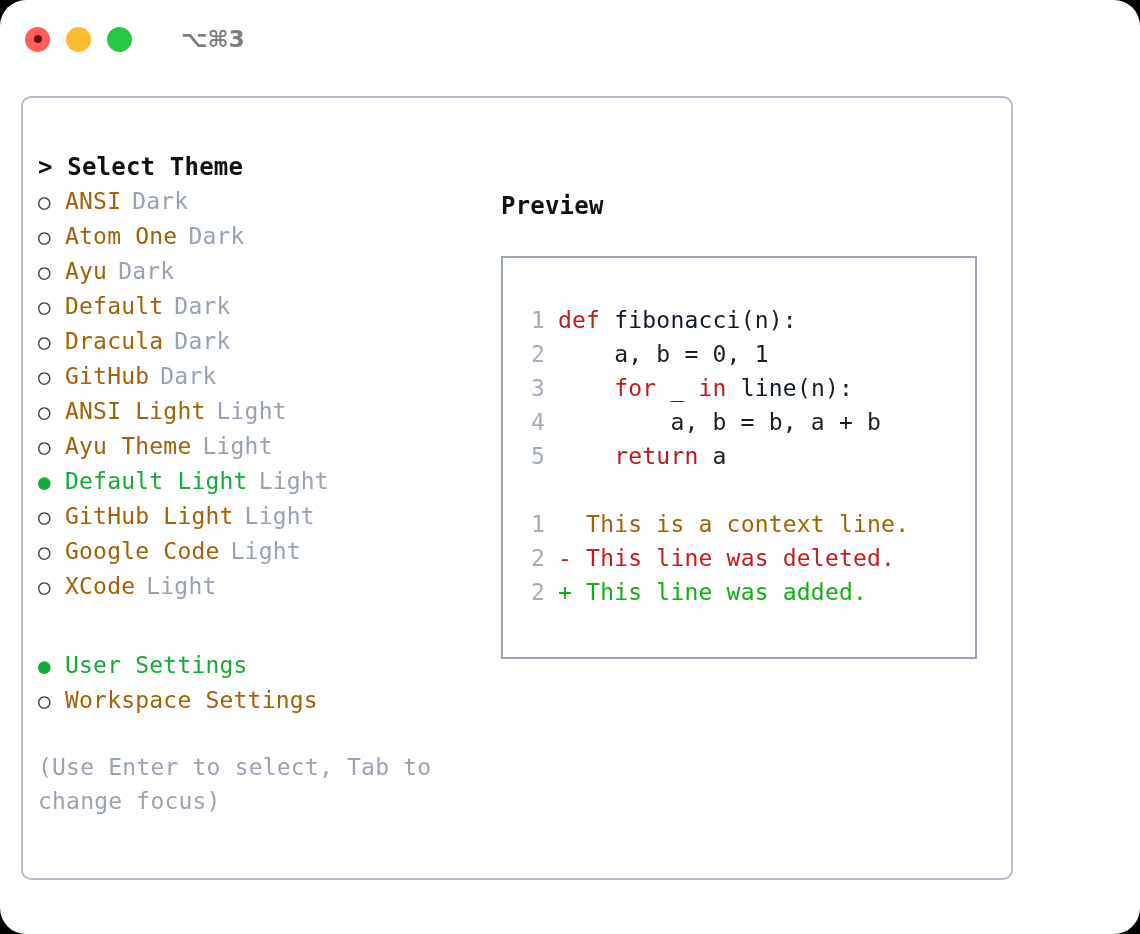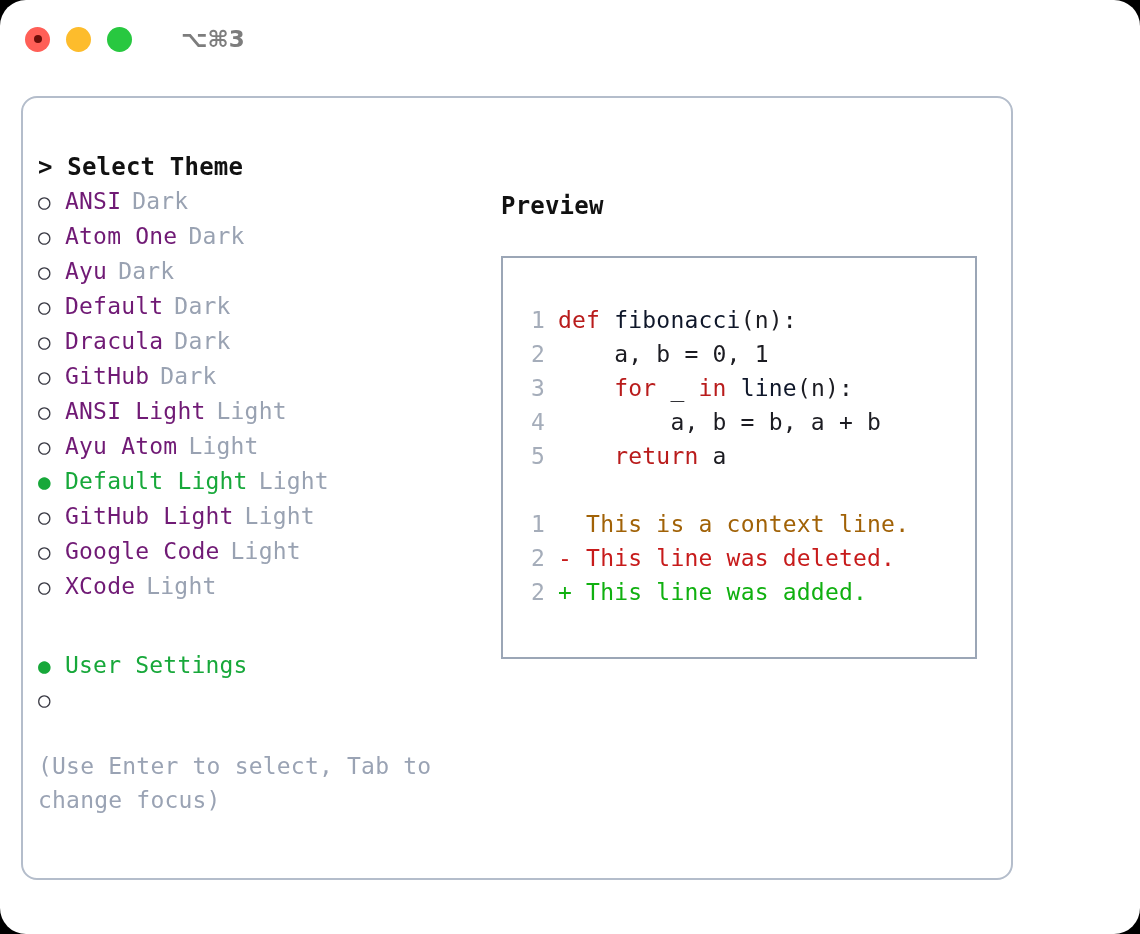--- a/index.html
+++ b/index.html
@@ -66,21 +66,21 @@
   }
 
   
   .panel {
     position: absolute;
     left: 21px;
     top: 96px;
     width: 992px;
     height: 784px;
     border: 2px solid #b4bdcb;
-    border-radius: 16px;
+    border-radius: 10px;
     background: #ffffff;
     box-sizing: border-box;
   }
 
   .columns {
     position: absolute;
     left: 0; top: 0;
     width: 100%; height: 100%;
   }
 
@@ -107,21 +107,21 @@
     white-space: pre;
     letter-spacing: 0.2px;
   }
   .bullet {
     width: 27px;
     flex: 0 0 27px;
     color: #3b3b45;
     font-size: 21px;
   }
   .bullet.on { color: #17a83a; }
-  .row .label { color: #701a75; }
+  .row .label { color: #a16207; }
   .row.selected .label { color: #17a83a; }
   .row .badge {
     color: #99a2b2;
     margin-left: 11px;
   }
   .subhead {
     font-size: 23px;
     color: #1c1c22;
     line-height: 34px;
     padding-left: 27px;
@@ -204,32 +204,32 @@
       <div class="left-col">
         <div class="section-head">&gt; Select Theme</div>
         <div id="theme-list">
             <div class="row"><span class="bullet">○</span><span class="label">ANSI</span><span class="badge">Dark</span></div>
             <div class="row"><span class="bullet">○</span><span class="label">Atom One</span><span class="badge">Dark</span></div>
             <div class="row"><span class="bullet">○</span><span class="label">Ayu</span><span class="badge">Dark</span></div>
             <div class="row"><span class="bullet">○</span><span class="label">Default</span><span class="badge">Dark</span></div>
             <div class="row"><span class="bullet">○</span><span class="label">Dracula</span><span class="badge">Dark</span></div>
             <div class="row"><span class="bullet">○</span><span class="label">GitHub</span><span class="badge">Dark</span></div>
             <div class="row"><span class="bullet">○</span><span class="label">ANSI Light</span><span class="badge">Light</span></div>
-            <div class="row"><span class="bullet">○</span><span class="label">Ayu Atom</span><span class="badge">Light</span></div>
+            <div class="row"><span class="bullet">○</span><span class="label">Ayu Theme</span><span class="badge">Light</span></div>
             <div class="row selected"><span class="bullet on">●</span><span class="label">Default Light</span><span class="badge">Light</span></div>
             <div class="row"><span class="bullet">○</span><span class="label">GitHub Light</span><span class="badge">Light</span></div>
             <div class="row"><span class="bullet">○</span><span class="label">Google Code</span><span class="badge">Light</span></div>
             <div class="row"><span class="bullet">○</span><span class="label">XCode</span><span class="badge">Light</span></div>
           </div>
 
         <div class="gap-lg"></div>
 
         <div id="apply-list">
             <div class="row selected"><span class="bullet on">●</span><span class="label">User Settings</span></div>
-            <div class="row"><span class="bullet">○</span></div>
+            <div class="row"><span class="bullet">○</span><span class="label">Workspace Settings</span></div>
           </div>
 
         <div class="hint">(Use Enter to select, Tab to change focus)</div>
       </div>
 
       <div class="right-col">
         <div class="preview-title">Preview</div>
         <div class="code-box">
           <div id="code-lines">
               <div class="code-line"><span class="ln">1</span><span class="kw">def </span><span class="fn">fibonacci</span><span class="code-text">(n):</span></div>

